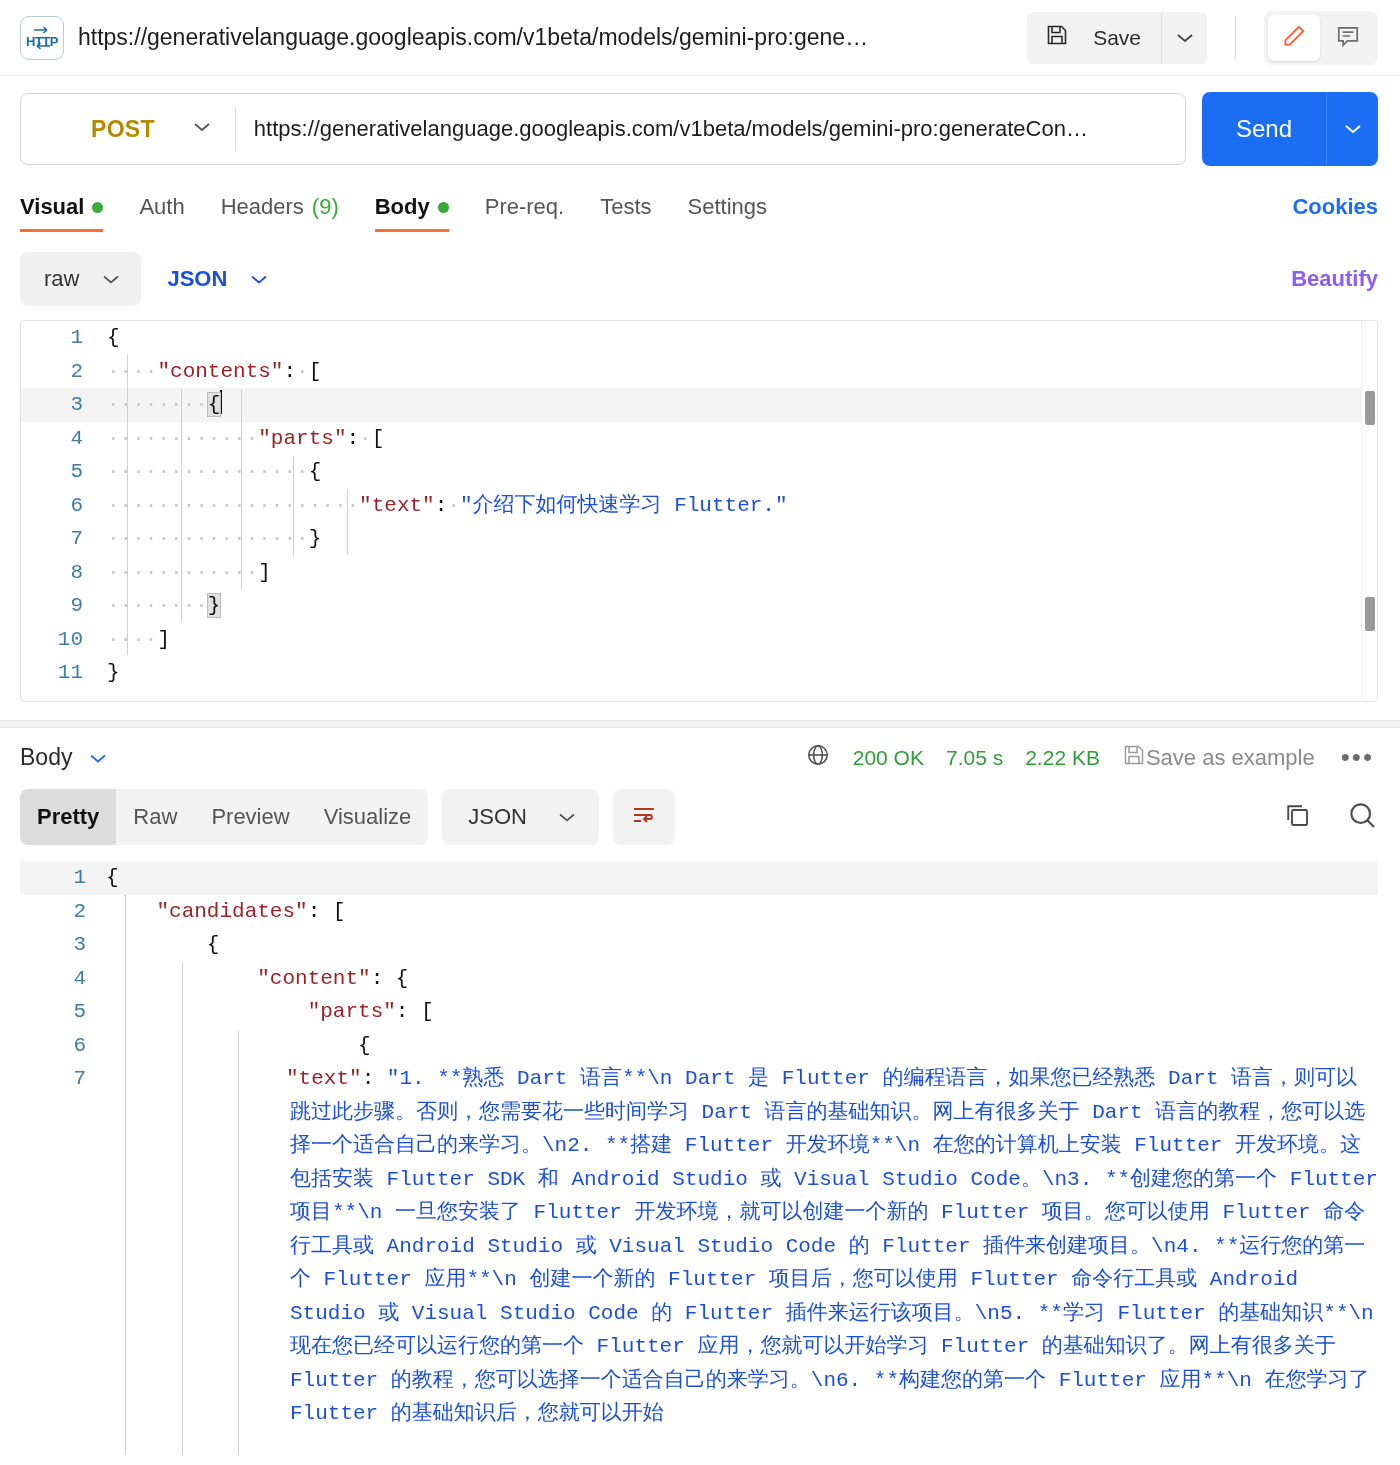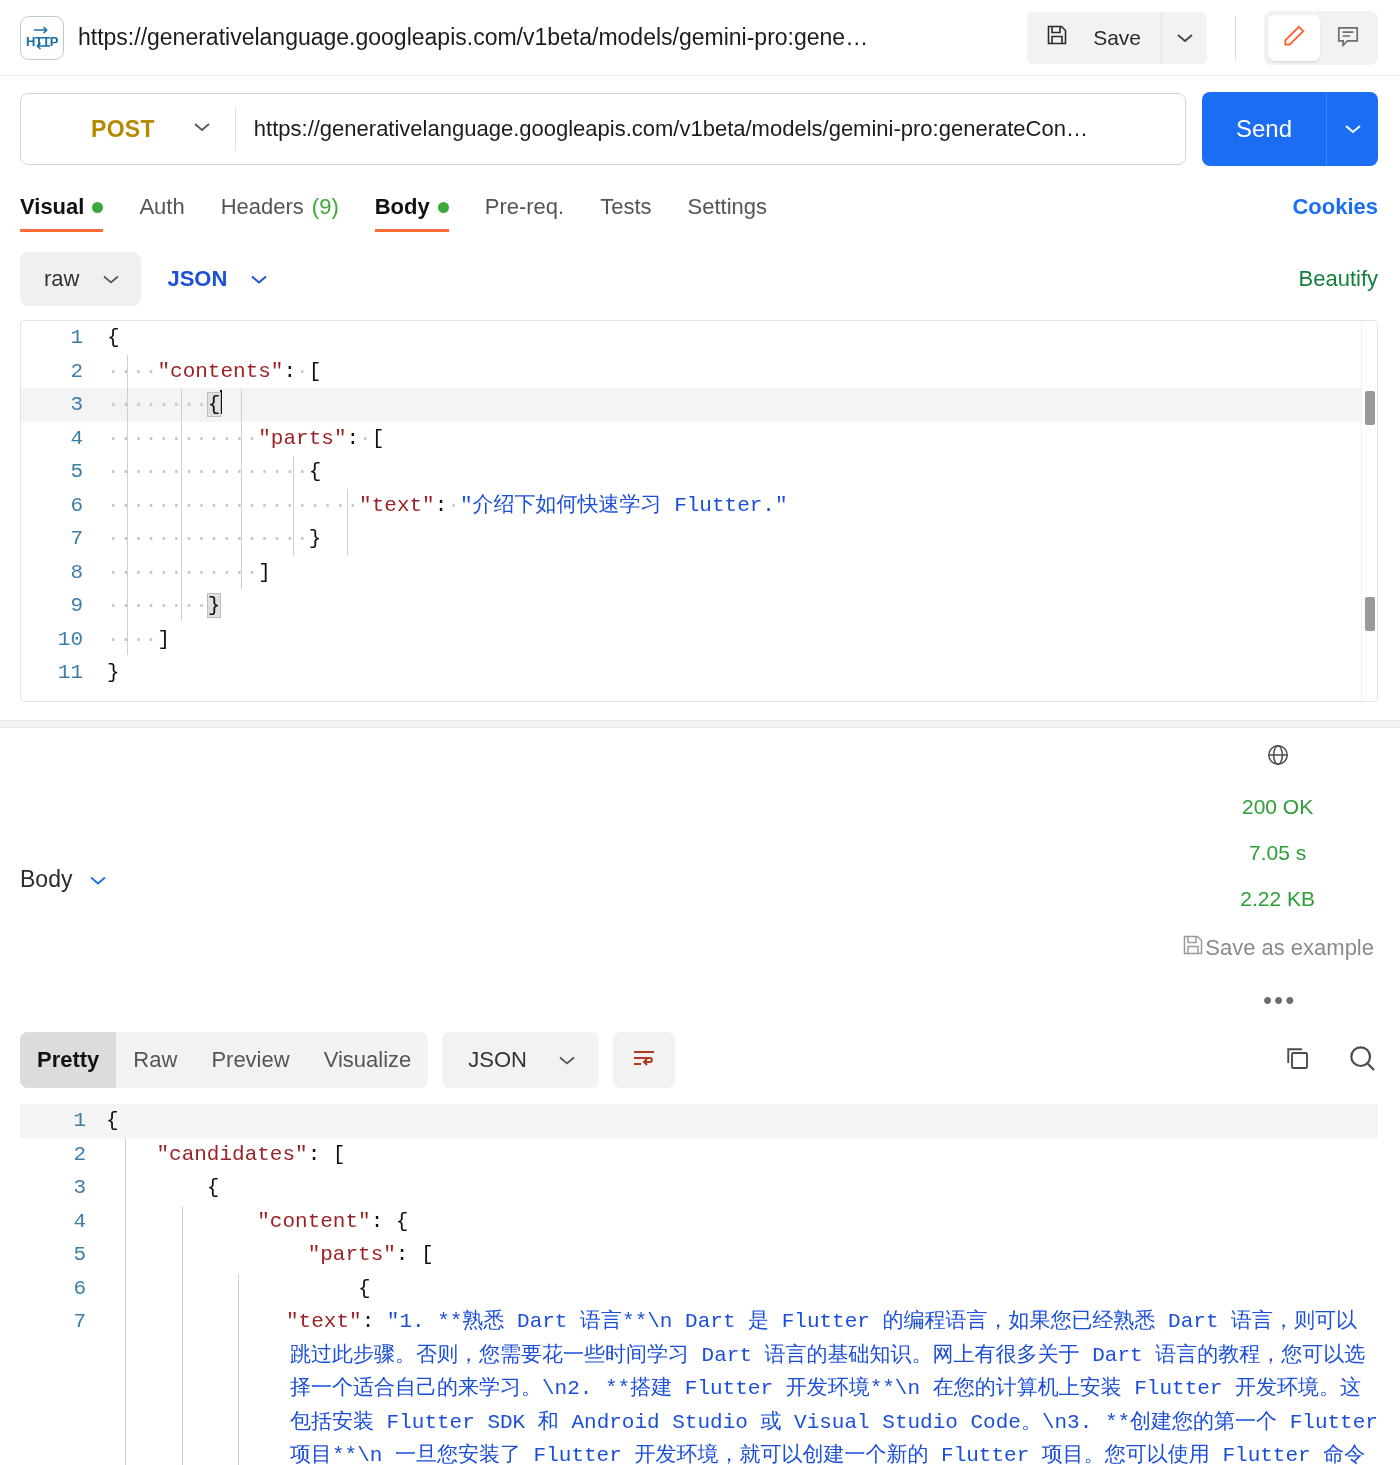--- a/index.html
+++ b/index.html
@@ -101,21 +101,21 @@
   
   .btyperow { display:flex; align-items:center; padding: 16px 22px 14px 20px; gap: 12px; }
   .pill {
     background:#f0f0f0; border-radius:8px; height:54px; display:flex; align-items:center;
     gap: 22px; padding: 0 20px 0 24px; cursor:pointer; font-size:22px; color:#333;
   }
   .plain-sel {
     display:flex; align-items:center; gap:22px; padding: 0 10px 0 14px; cursor:pointer;
     font-size:22px; font-weight:700; color:#1b4fd8; height:54px;
   }
-  .beautify { margin-left:auto; color:#15803d; font-size:22px; font-weight:400; cursor:pointer;}
+  .beautify { margin-left:auto; color:#8b5cf6; font-size:22px; font-weight:700; cursor:pointer;}
 
   
   .editor {
     margin: 0 22px 0 20px; border:1px solid #e3e3e3; border-radius:4px;
     height: 382px; position:relative; overflow:hidden; background:#fff;
   }
   .ed-scroll { position:absolute; inset:0; overflow:hidden; }
   .codeline { display:flex; align-items:flex-start; height:33.5px; }
   .gutter {
     width: 80px; flex:0 0 80px; text-align:right; padding-right: 18px;
@@ -135,21 +135,21 @@
   .caret { display:inline-block; width:2px; height:24px; background:#111; vertical-align:-4px; }
   
   .guide { position:absolute; width:1px; background:#cfcfcf; }
   .sbar { position:absolute; right:2px; width:10px; background:#9a9a9a; border-radius:2px; }
   .sbar-track { position:absolute; top:0; right:0; bottom:0; width:16px; background:#fff; border-left:1px solid #f0f0f0;}
 
   
   .resp-sep { height: 8px; background:#f4f4f4; margin-top: 18px; border-top:1px solid #e6e6e6; border-bottom:1px solid #e6e6e6;}
   .resp-head { display:flex; align-items:center; padding: 14px 26px 10px 20px; }
   .resp-body-lbl { display:flex; align-items:center; gap:16px; font-size:23px; color:#2b2b2b; cursor:pointer;}
-  .resp-stats { margin-left:auto; display:flex; align-items:center; gap: 22px; font-size:21px;flex-direction:column;}
+  .resp-stats { margin-left:auto; display:flex; align-items:center; gap: 22px; font-size:21px;}
   .stat-green { color:#2e9e37; }
   .save-example { display:flex; align-items:center; gap:0; color:#8a8a8a; font-size:22px; cursor:pointer;}
   .dots3 { color:#6d6d6d; font-size:26px; letter-spacing:2px; cursor:pointer; padding-left:4px;}
 
   .resp-tabsrow { display:flex; align-items:center; padding: 6px 22px 16px 20px; gap: 14px; }
   .seg { display:flex; background:#f2f2f2; border-radius:8px; overflow:hidden; height:56px; }
   .seg-item {
     padding: 0 17px; display:flex; align-items:center; font-size:22px; color:#555; cursor:pointer;
   }
   .seg-item.active { background:#dcdcdc; color:#111; font-weight:700; }

